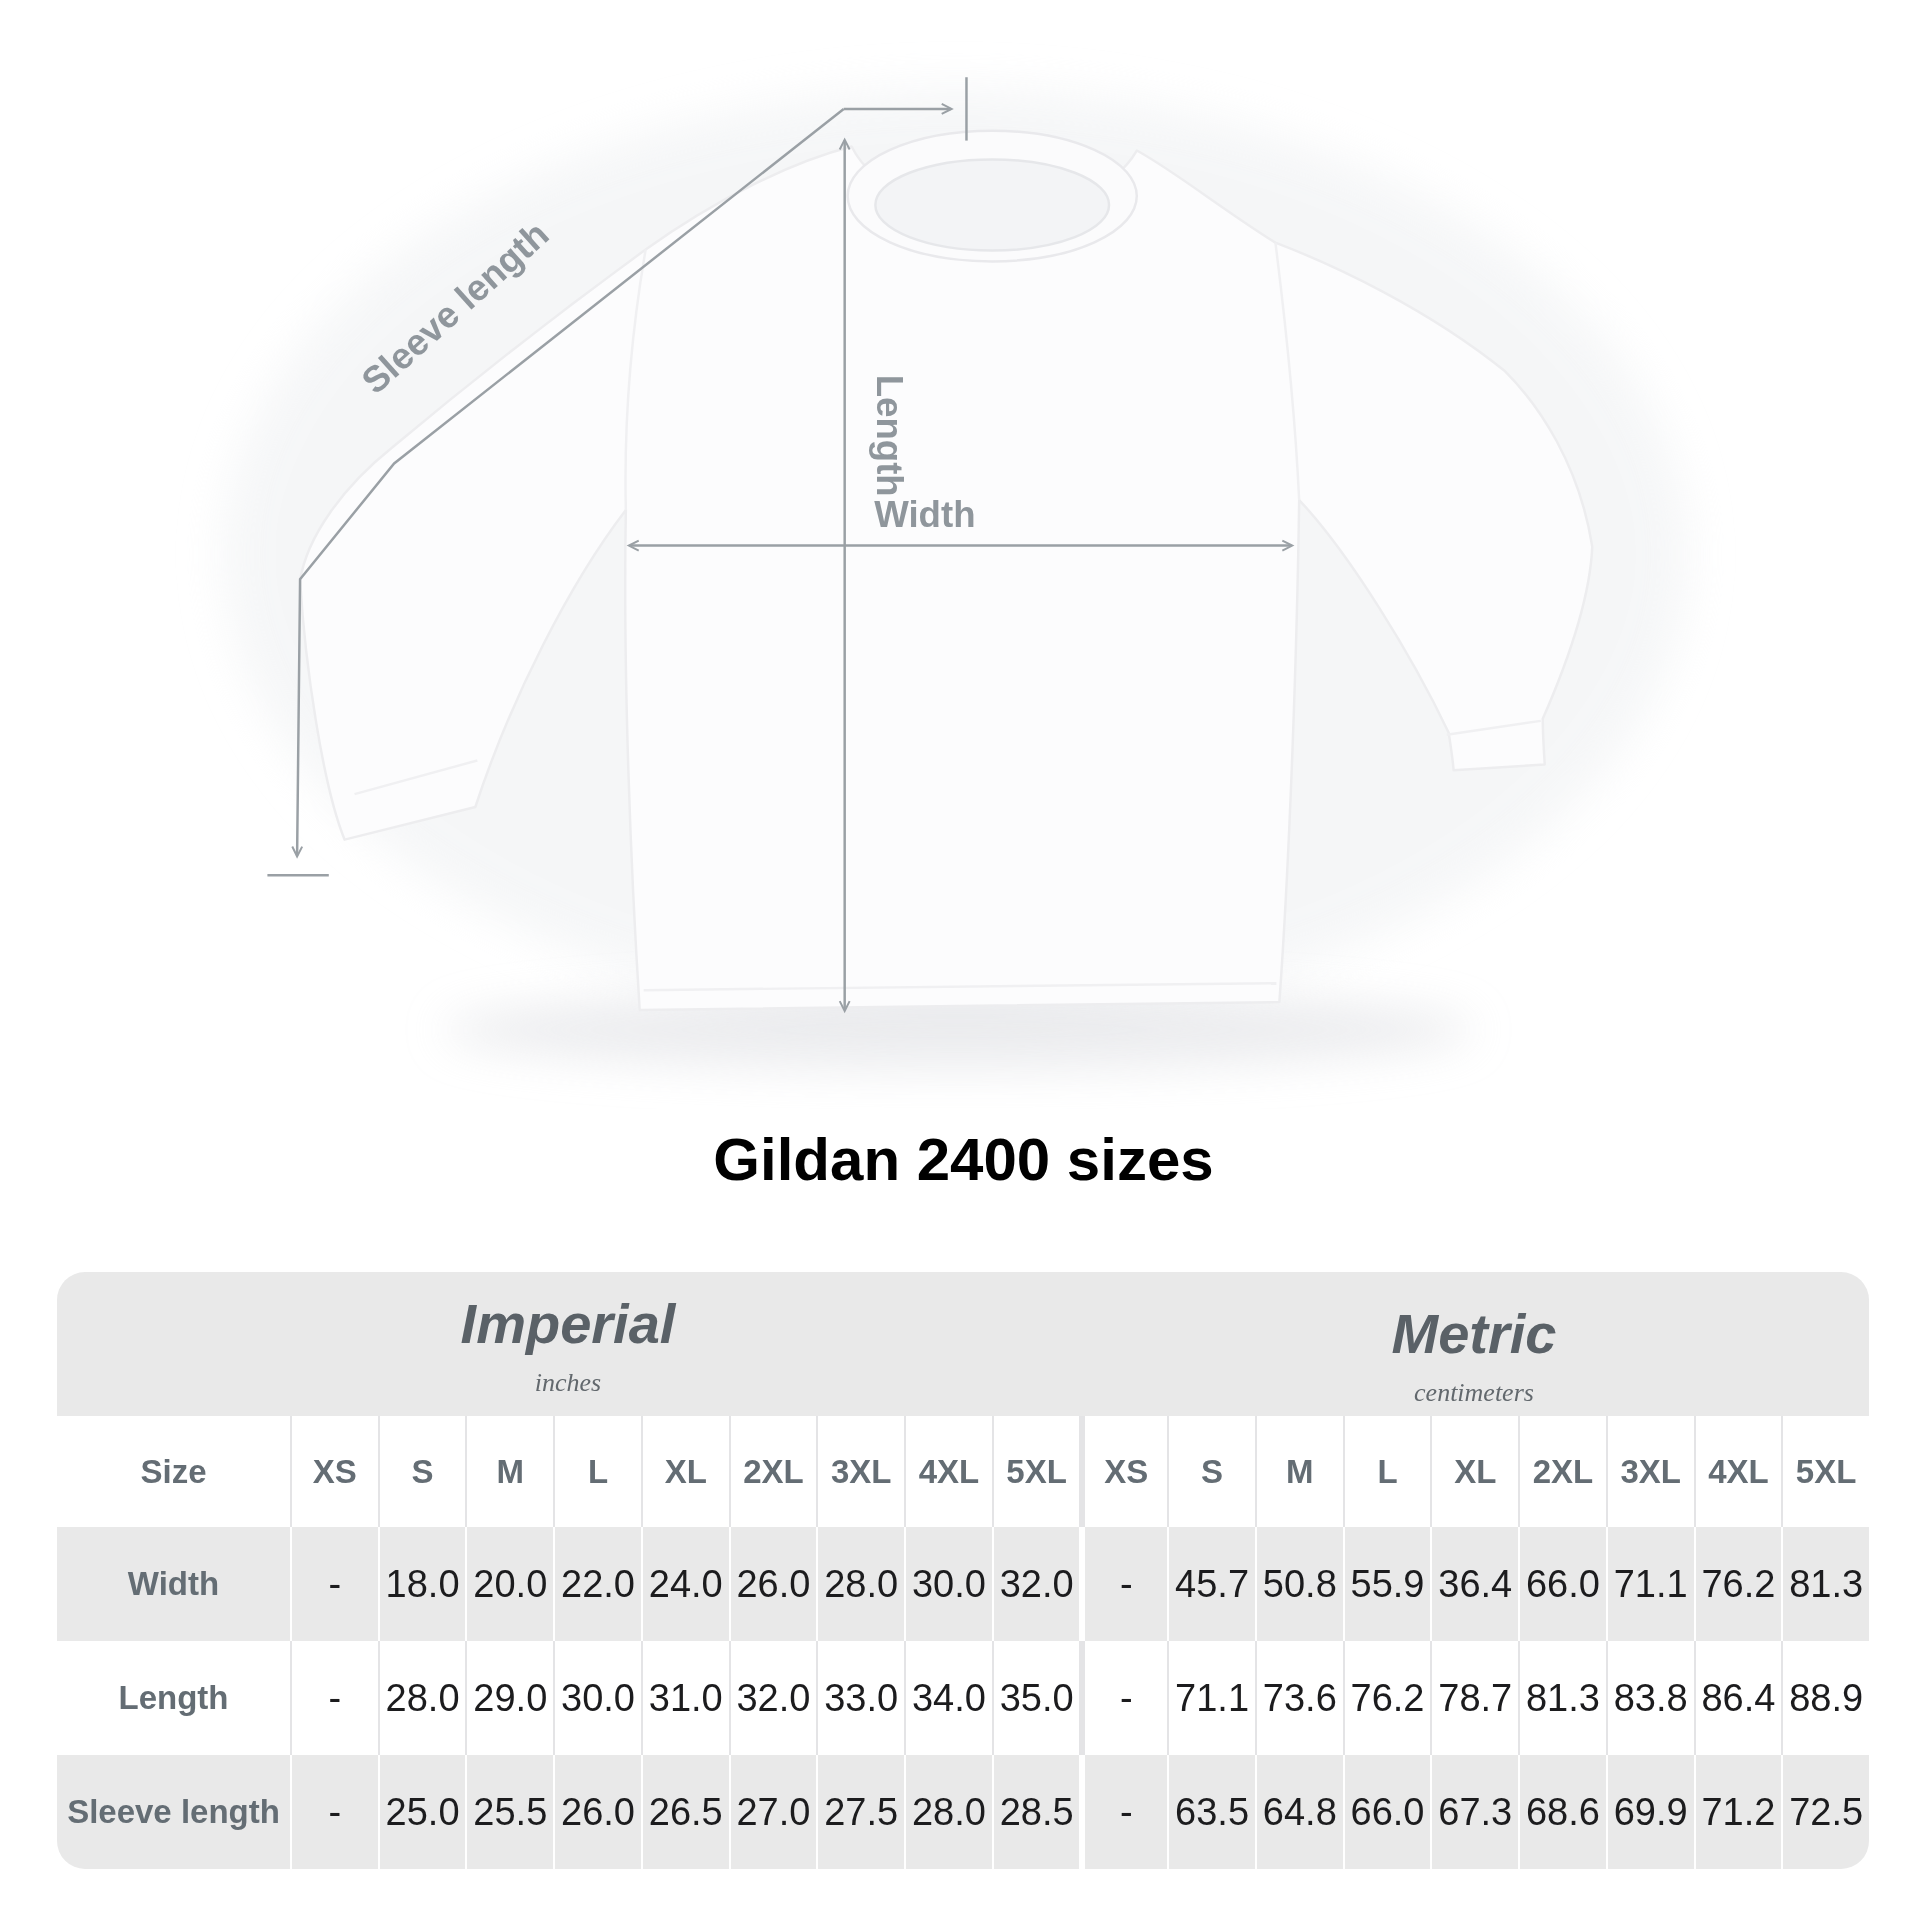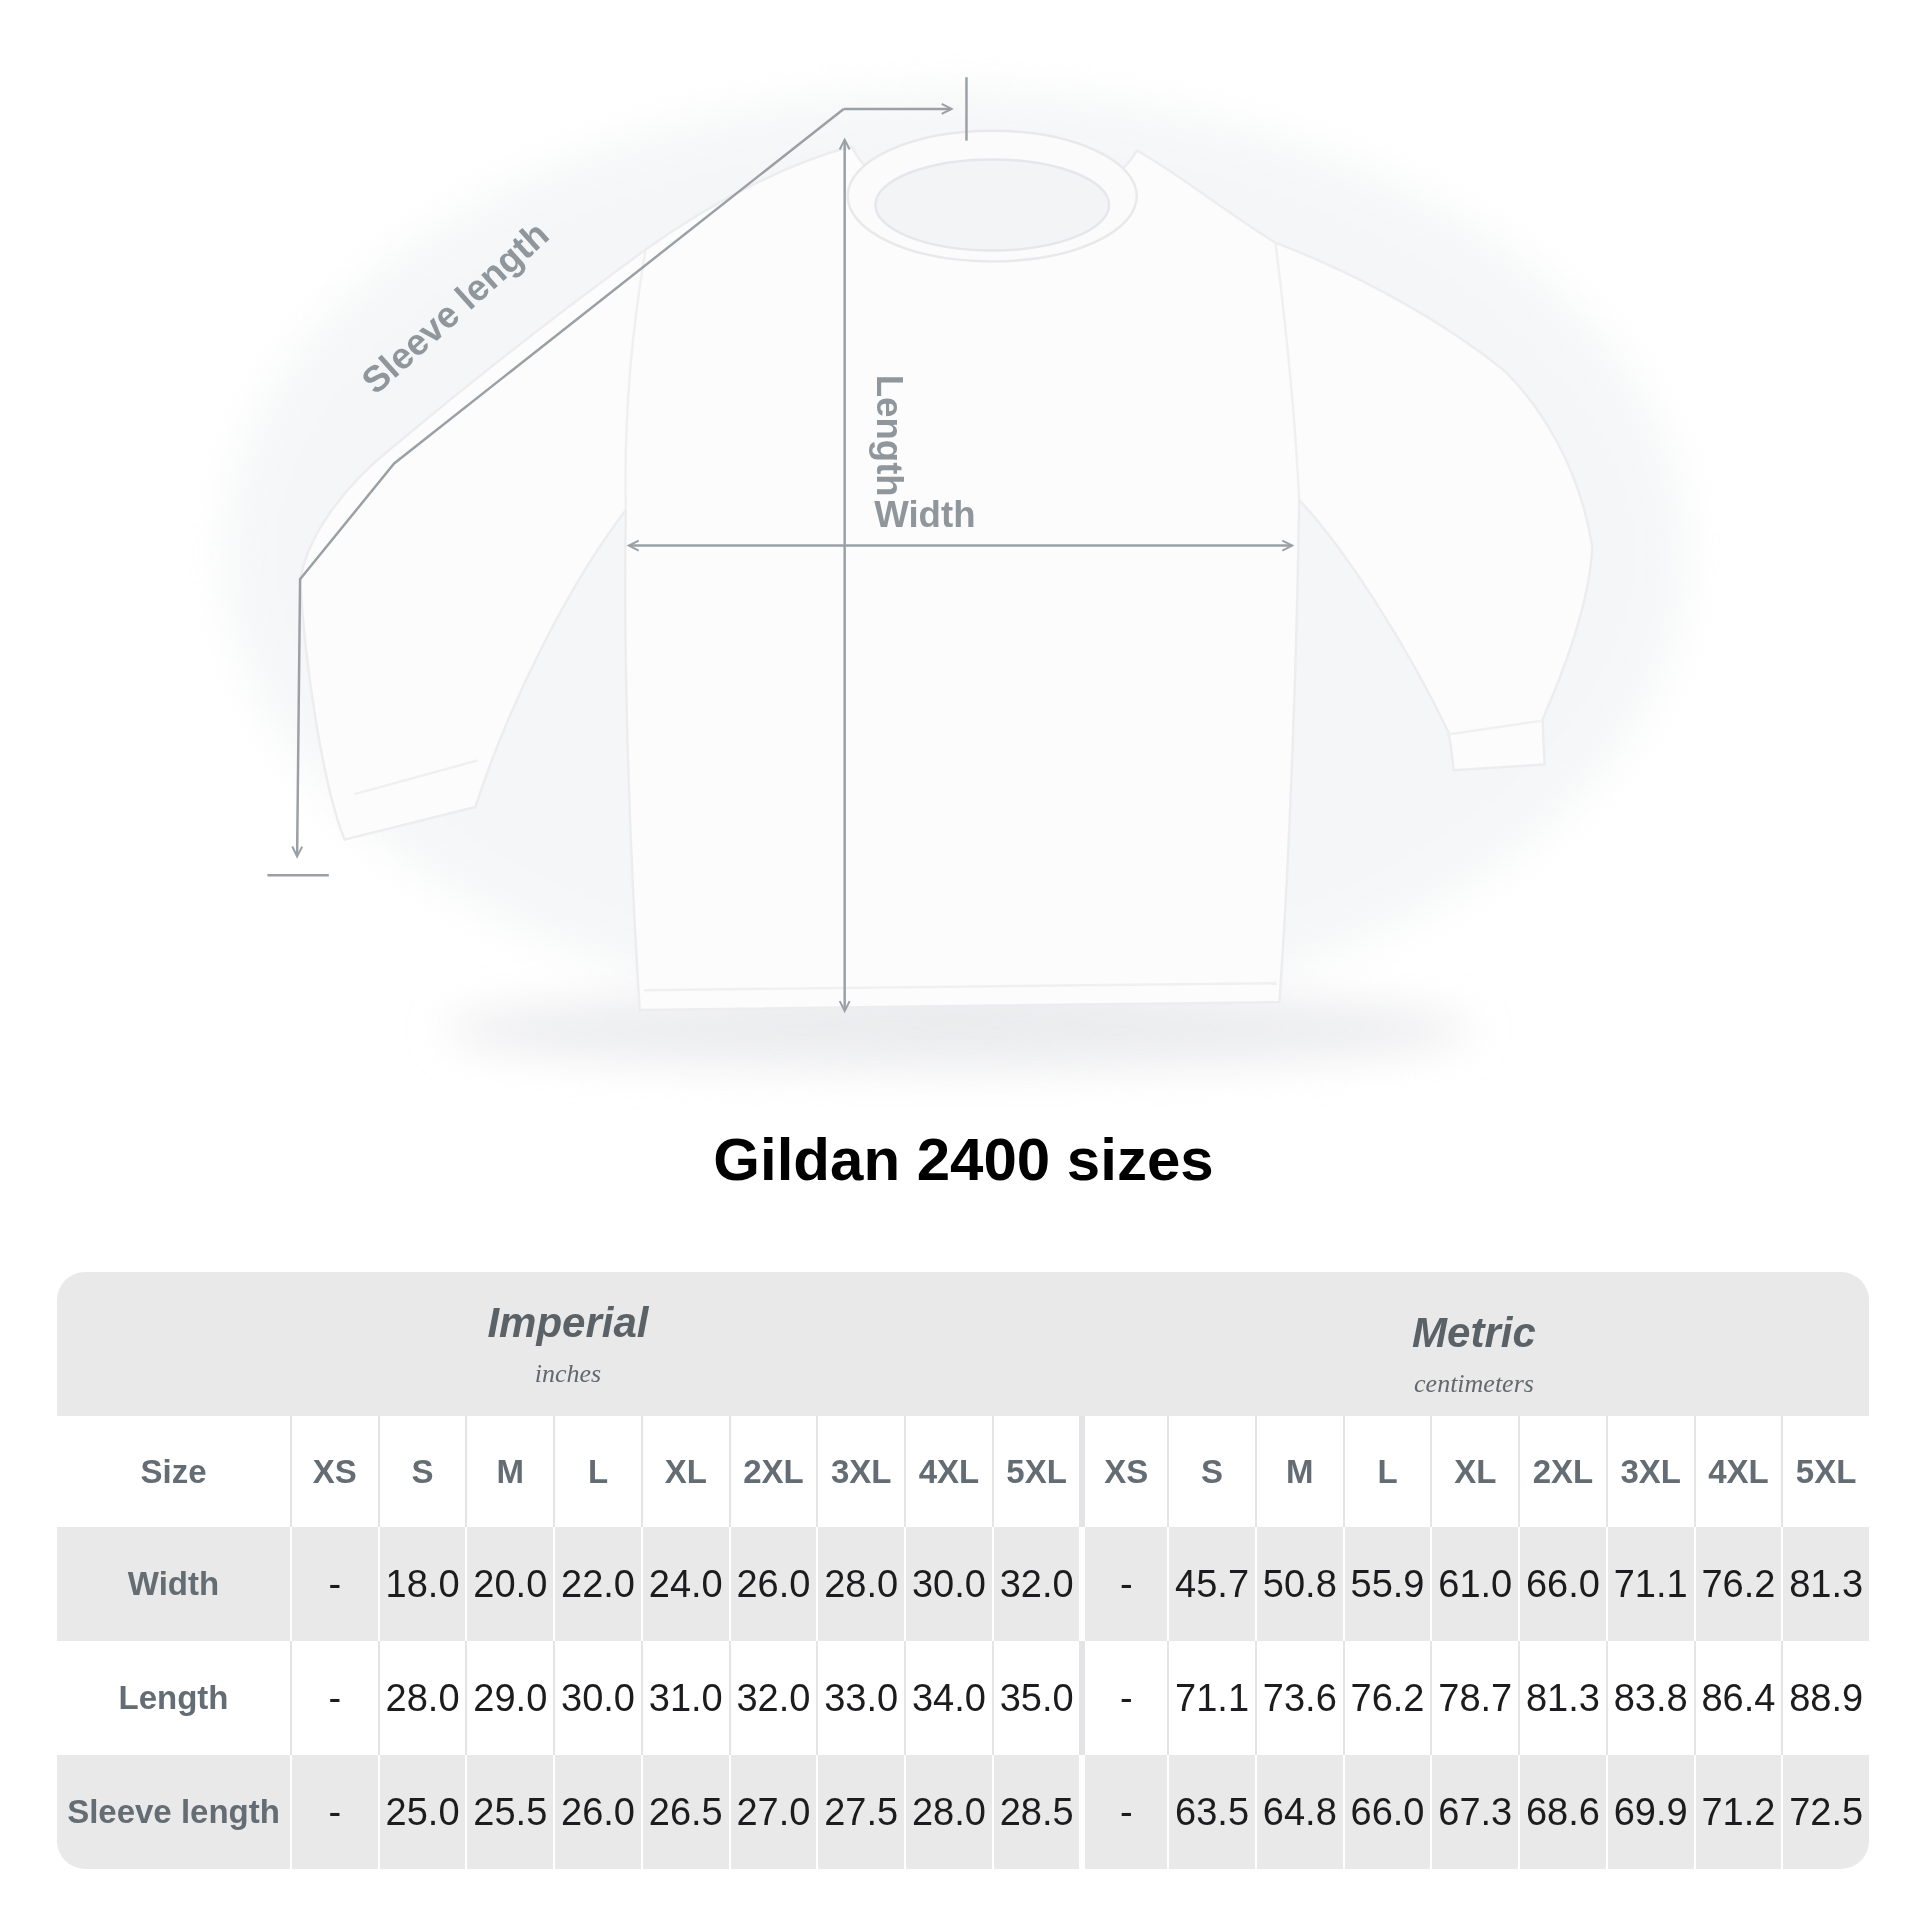--- a/index.html
+++ b/index.html
@@ -27,21 +27,21 @@
 
   
   .size-table {
     position: absolute; left: 57px; top: 1272px; width: 1812px;
     border-radius: 28px; overflow: hidden; background: #ffffff;
   }
   .group-band { display: flex; background: #e9e9e9; height: 144px; }
   .band-half { display: flex; flex-direction: column; justify-content: center; align-items: center; gap: 12px; }
   .band-half.imperial { width: 56.4%; }
   .band-half.metric   { width: 43.6%; margin-top: 20px; }
-  .group-title { font-size: 42px; font-weight: 700; font-style: italic; color: #5a6167; }
+  .group-title { font-size: 56px; font-weight: 700; font-style: italic; color: #5a6167; }
   .group-sub   { font-size: 26px; font-style: italic; color: #62686d; font-family: Liberation Serif, serif; }
 
   .trow { display: grid; grid-template-columns: 233px repeat(18, 1fr); }
   .trow.header { height: 111px; background: #ffffff; }
   .trow.data   { height: 114px; }
   .trow.gray   { background: #e9e9e9; }
   .trow.white  { background: #ffffff; }
 
   .cell {
     display: flex; align-items: center; justify-content: center;
@@ -175,21 +175,21 @@
       <div class="cell">22.0</div>
       <div class="cell">24.0</div>
       <div class="cell">26.0</div>
       <div class="cell">28.0</div>
       <div class="cell">30.0</div>
       <div class="cell">32.0</div>
       <div class="cell divider">-</div>
       <div class="cell">45.7</div>
       <div class="cell">50.8</div>
       <div class="cell">55.9</div>
-      <div class="cell">61.0</div>
+      <div class="cell">36.4</div>
       <div class="cell">66.0</div>
       <div class="cell">71.1</div>
       <div class="cell">76.2</div>
       <div class="cell">81.3</div>
     </div>
 
     <div class="trow data white">
       <div class="cell c0 rowlabel">Length</div>
       <div class="cell">-</div>
       <div class="cell">28.0</div>

